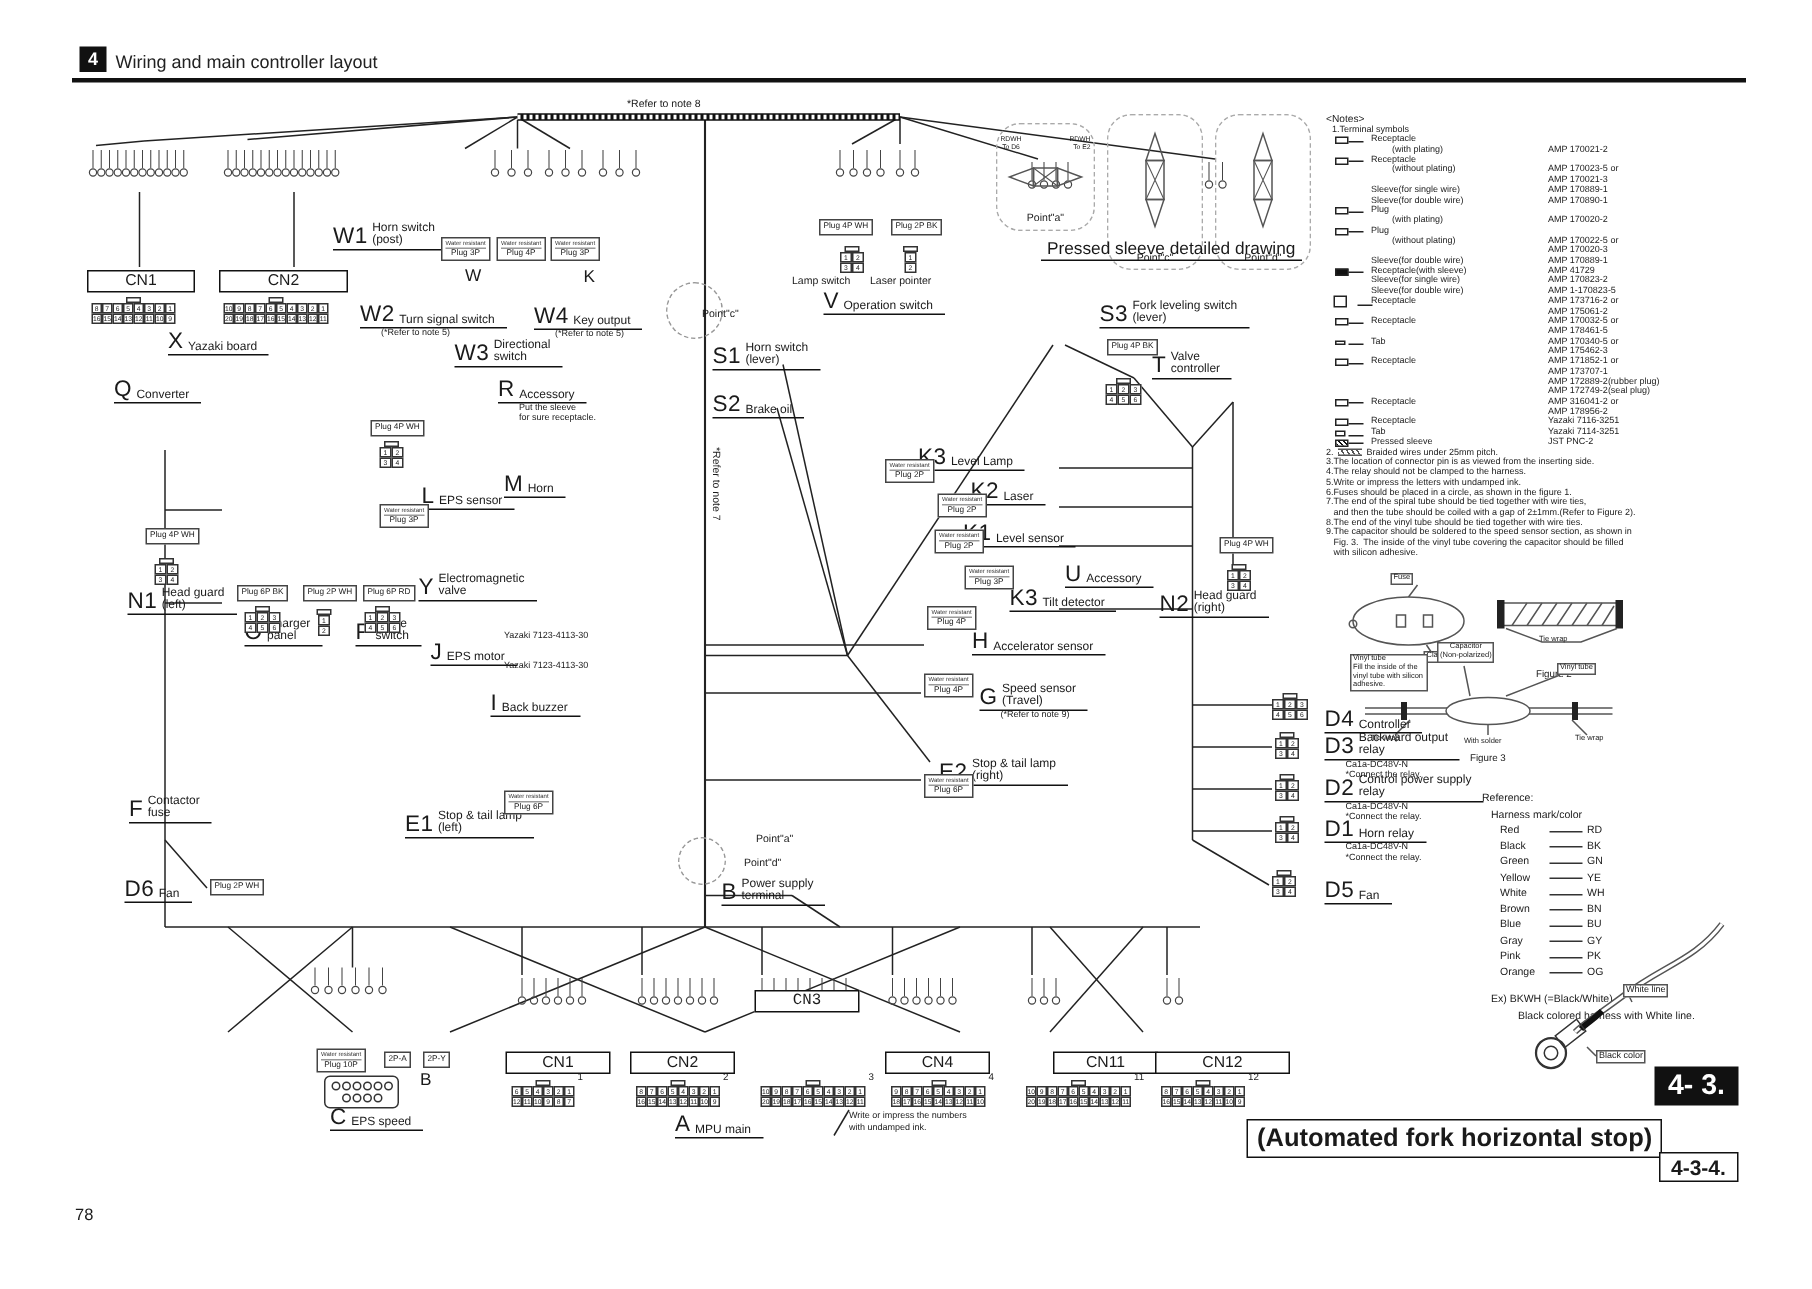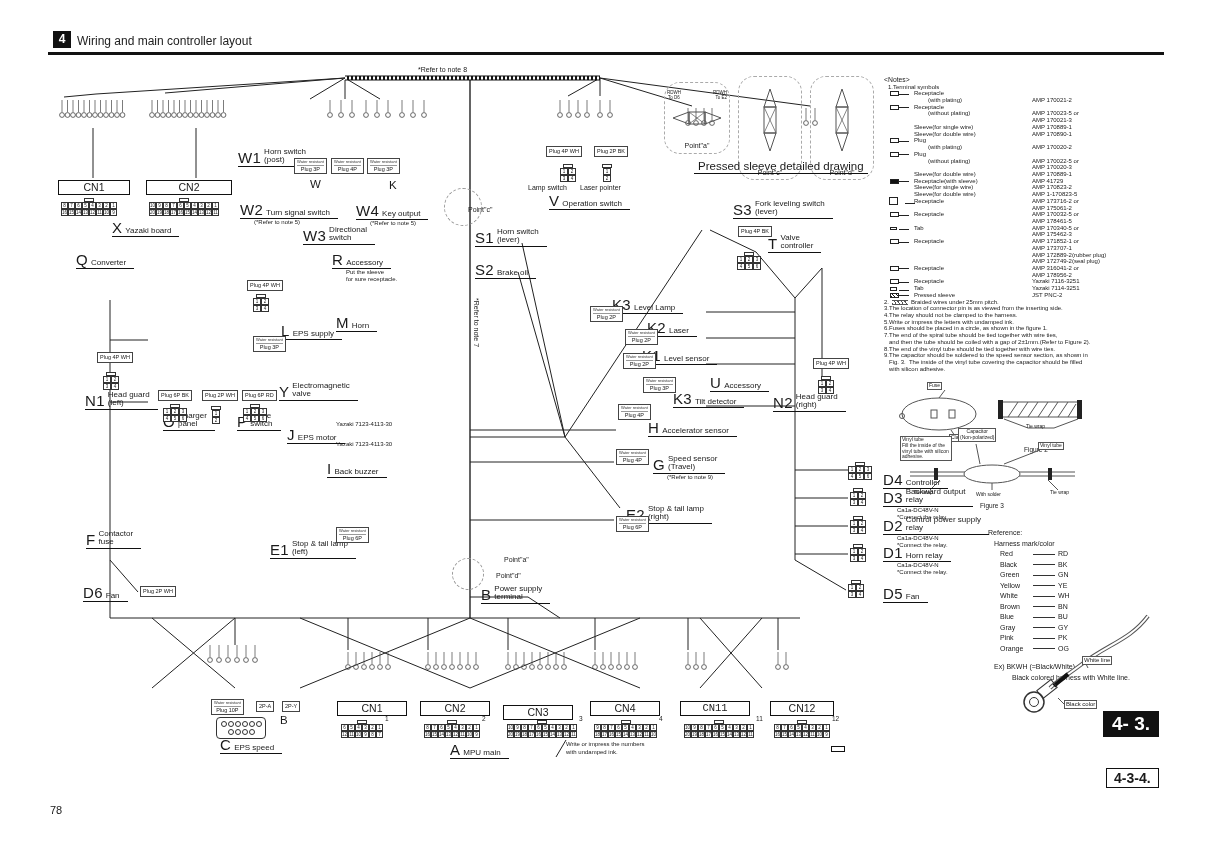--- a/index.html
+++ b/index.html
@@ -677,24 +677,25 @@
       <i></i>
       <i></i>
       <i></i>
       <i></i>
       <i></i>
       <i></i>
   </div>
 
   <div id="tb-ref">4- 3.</div>
   <div id="tb-box">
+    <div>(Automated fork horizontal stop)</div>
   </div>
   <div id="tb-subref">4-3-4.</div>
 
-<div class="comp" style="left: 222px; top: 148px; margin-left: 16px;">
+<div class="comp" style="left: 222px; top: 148px;">
       <div class="row">
         <span class="code">W1</span>
         <span class="lbl"><span>Horn switch</span><br><span>(post)</span></span>
       </div>
     </div>
     <div class="comp" style="left: 240px; top: 202px;">
       <div class="row">
         <span class="code">W2</span>
         <span class="lbl"><span>Turn signal switch</span></span>
       </div>
@@ -801,21 +802,21 @@
     </div>
     <div class="comp" style="left: 85px; top: 391px;">
       <div class="row">
         <span class="code">N1</span>
         <span class="lbl"><span>Head guard</span><br><span>(left)</span></span>
       </div>
     </div>
     <div class="comp" style="left: 281px; top: 323px;">
       <div class="row">
         <span class="code">L</span>
-        <span class="lbl"><span>EPS supply</span></span>
+        <span class="lbl"><span>EPS sensor</span></span>
       </div>
     </div>
     <div class="comp" style="left: 336px; top: 315px;">
       <div class="row">
         <span class="code">M</span>
         <span class="lbl"><span>Horn</span></span>
       </div>
     </div>
     <div class="comp" style="left: 279px; top: 382px;">
       <div class="row">
@@ -1217,21 +1218,21 @@
       <span>16</span>
       <span>15</span>
       <span>14</span>
       <span>13</span>
       <span>12</span>
       <span>11</span>
       <span>10</span>
       <span>9</span>
     </div>
     <div class="tab" style="left: 447px; top: 720px;"></div>
-    <div class="cnbox" style="left: 503px; top: 705px; width: 70px;">CN3</div>
+    <div class="cnbox" style="left: 503px; top: 660px; width: 70px; font-family: Liberation Mono, monospace;">CN3</div>
     <div class="cnnum" style="left: 579px; top: 715px;">3</div>
     <div class="pgrid cngrid" style="left: 507px; top: 724px; grid-template-columns: repeat(10, 7px);">
       <span>10</span>
       <span>9</span>
       <span>8</span>
       <span>7</span>
       <span>6</span>
       <span>5</span>
       <span>4</span>
       <span>3</span>
@@ -1265,21 +1266,21 @@
       <span>17</span>
       <span>16</span>
       <span>15</span>
       <span>14</span>
       <span>13</span>
       <span>12</span>
       <span>11</span>
       <span>10</span>
     </div>
     <div class="tab" style="left: 620.5px; top: 720px;"></div>
-    <div class="cnbox" style="left: 680px; top: 701px; width: 70px; font-family: Liberation Mono, monospace;">CN11</div>
+    <div class="cnbox" style="left: 702px; top: 701px; width: 70px;">CN11</div>
     <div class="cnnum" style="left: 756px; top: 715px;">11</div>
     <div class="pgrid cngrid" style="left: 684px; top: 724px; grid-template-columns: repeat(10, 7px);">
       <span>10</span>
       <span>9</span>
       <span>8</span>
       <span>7</span>
       <span>6</span>
       <span>5</span>
       <span>4</span>
       <span>3</span>
@@ -1290,21 +1291,21 @@
       <span>18</span>
       <span>17</span>
       <span>16</span>
       <span>15</span>
       <span>14</span>
       <span>13</span>
       <span>12</span>
       <span>11</span>
     </div>
     <div class="tab" style="left: 714px; top: 720px;"></div>
-    <div class="cnbox" style="left: 770px; top: 701px; width: 64px;">CN12</div>
+    <div class="cnbox" style="left: 770px; top: 701px; width: 90px;">CN12</div>
     <div class="cnnum" style="left: 832px; top: 715px;">12</div>
     <div class="pgrid cngrid" style="left: 774px; top: 724px; grid-template-columns: repeat(8, 7px);">
       <span>8</span>
       <span>7</span>
       <span>6</span>
       <span>5</span>
       <span>4</span>
       <span>3</span>
       <span>2</span>
       <span>1</span>

